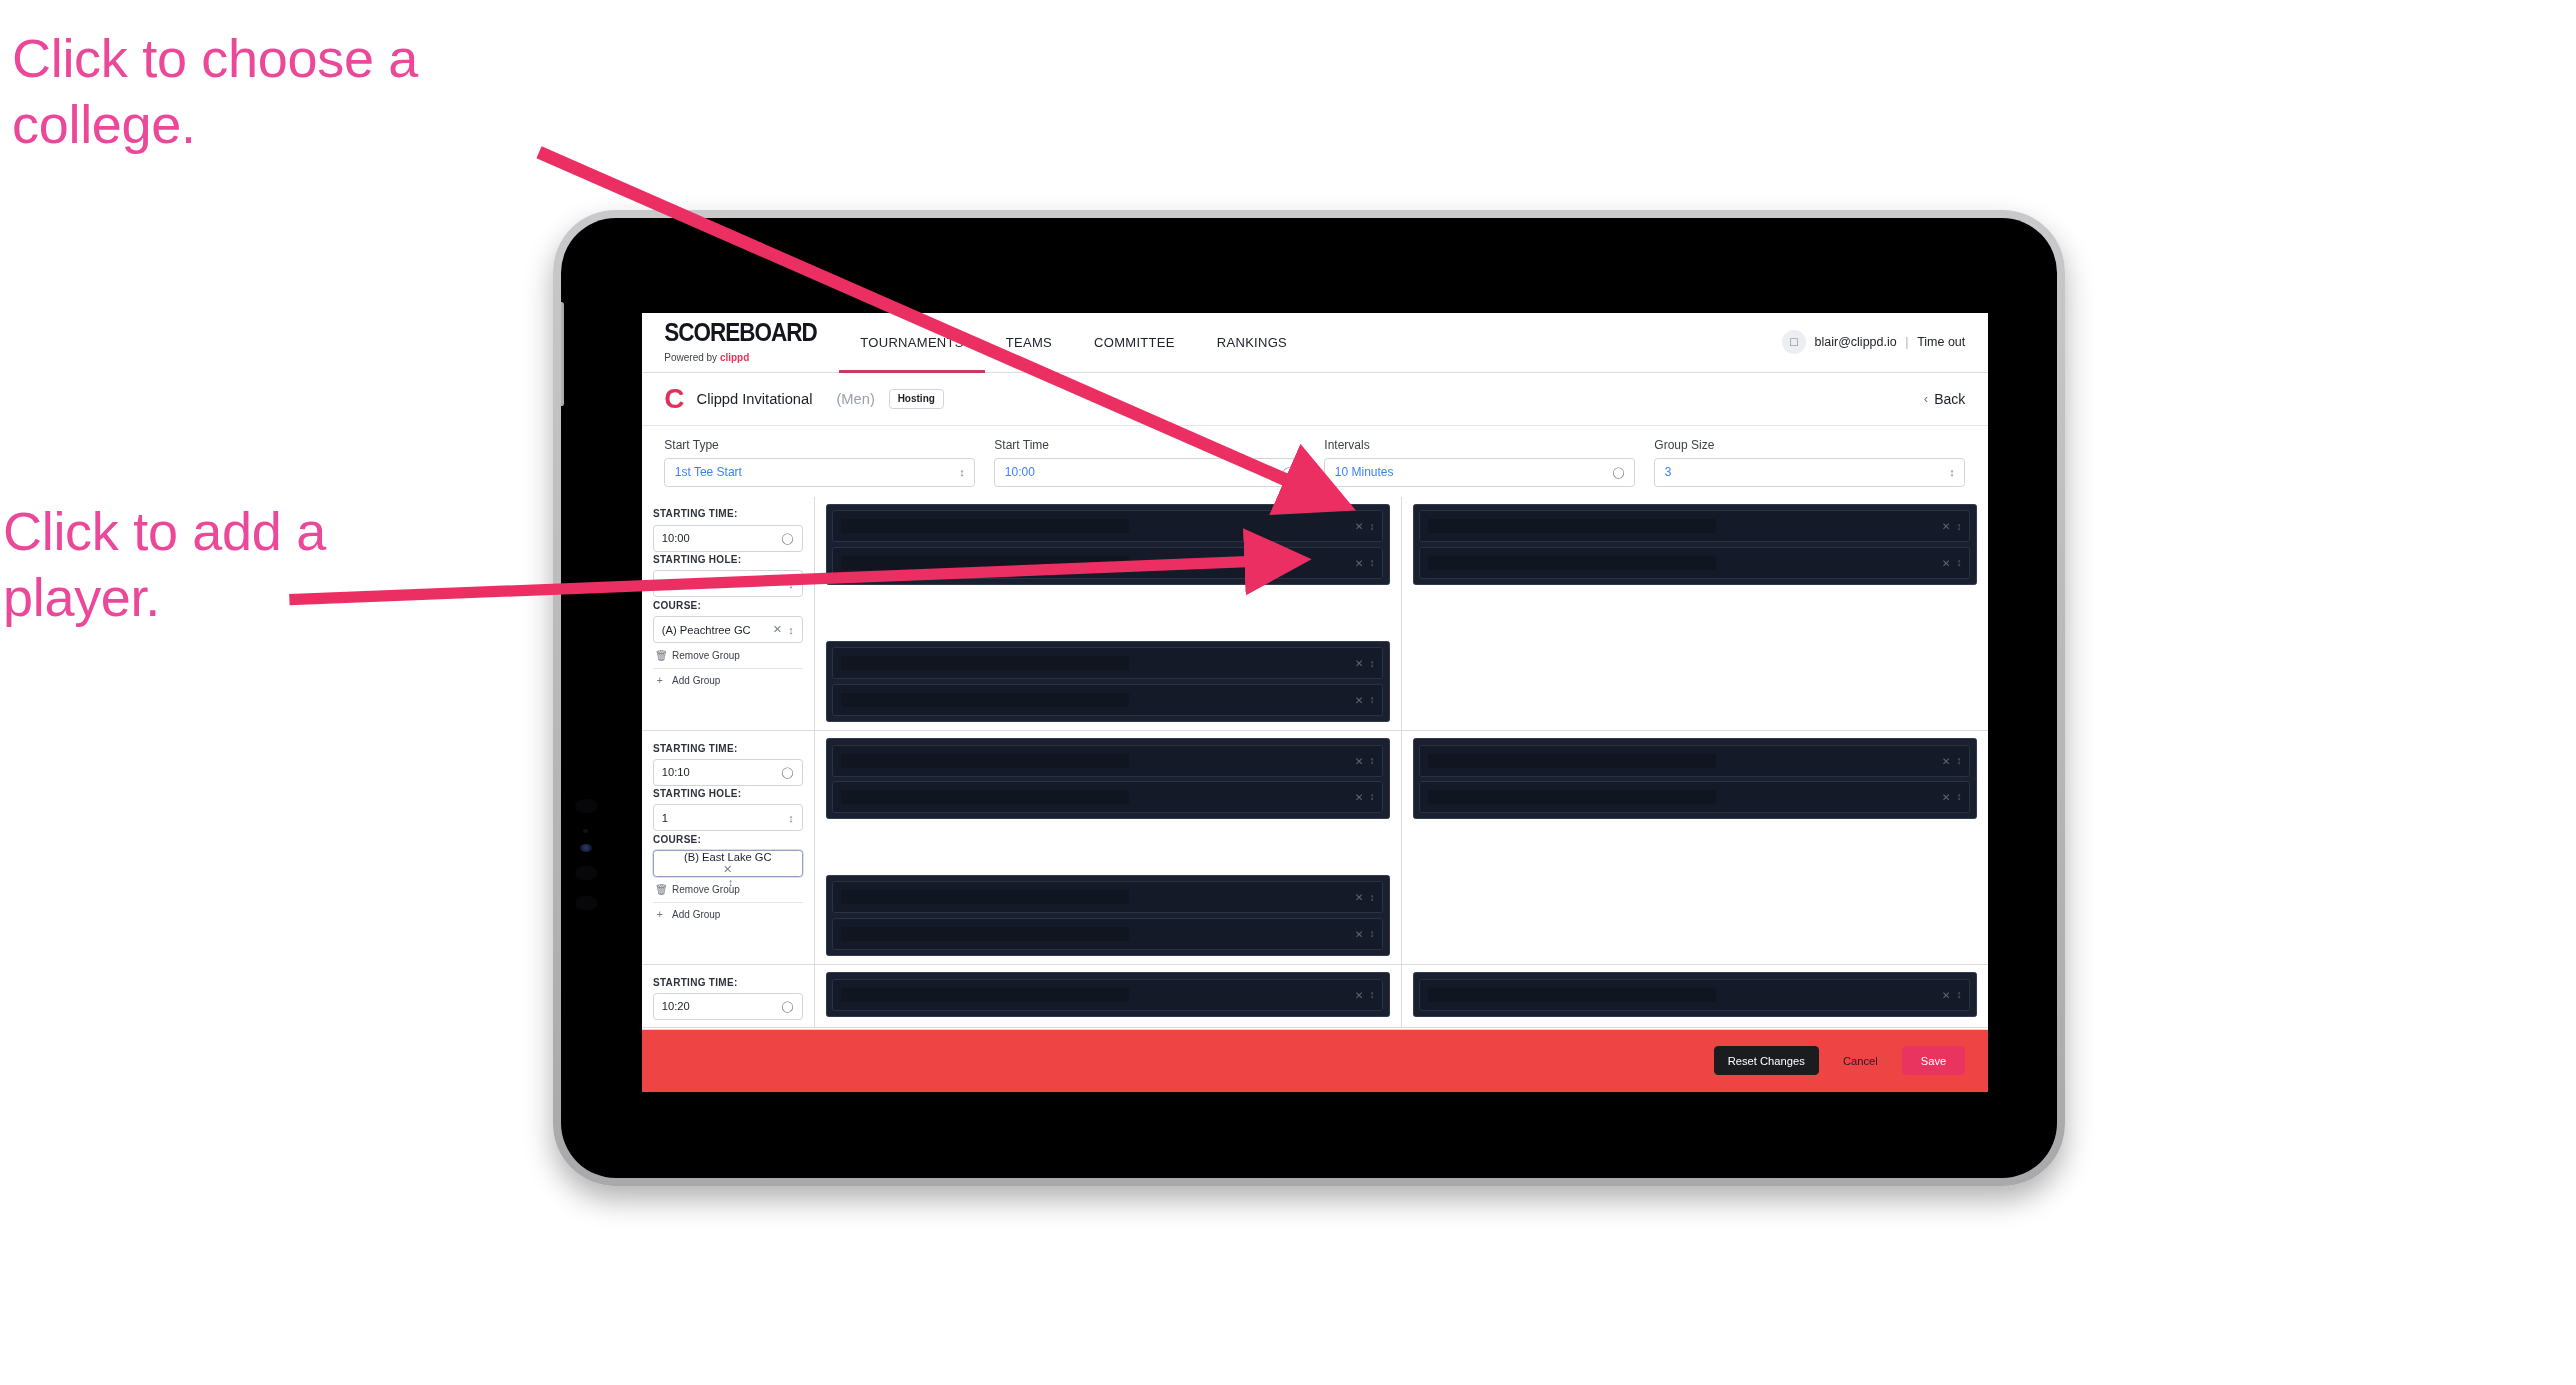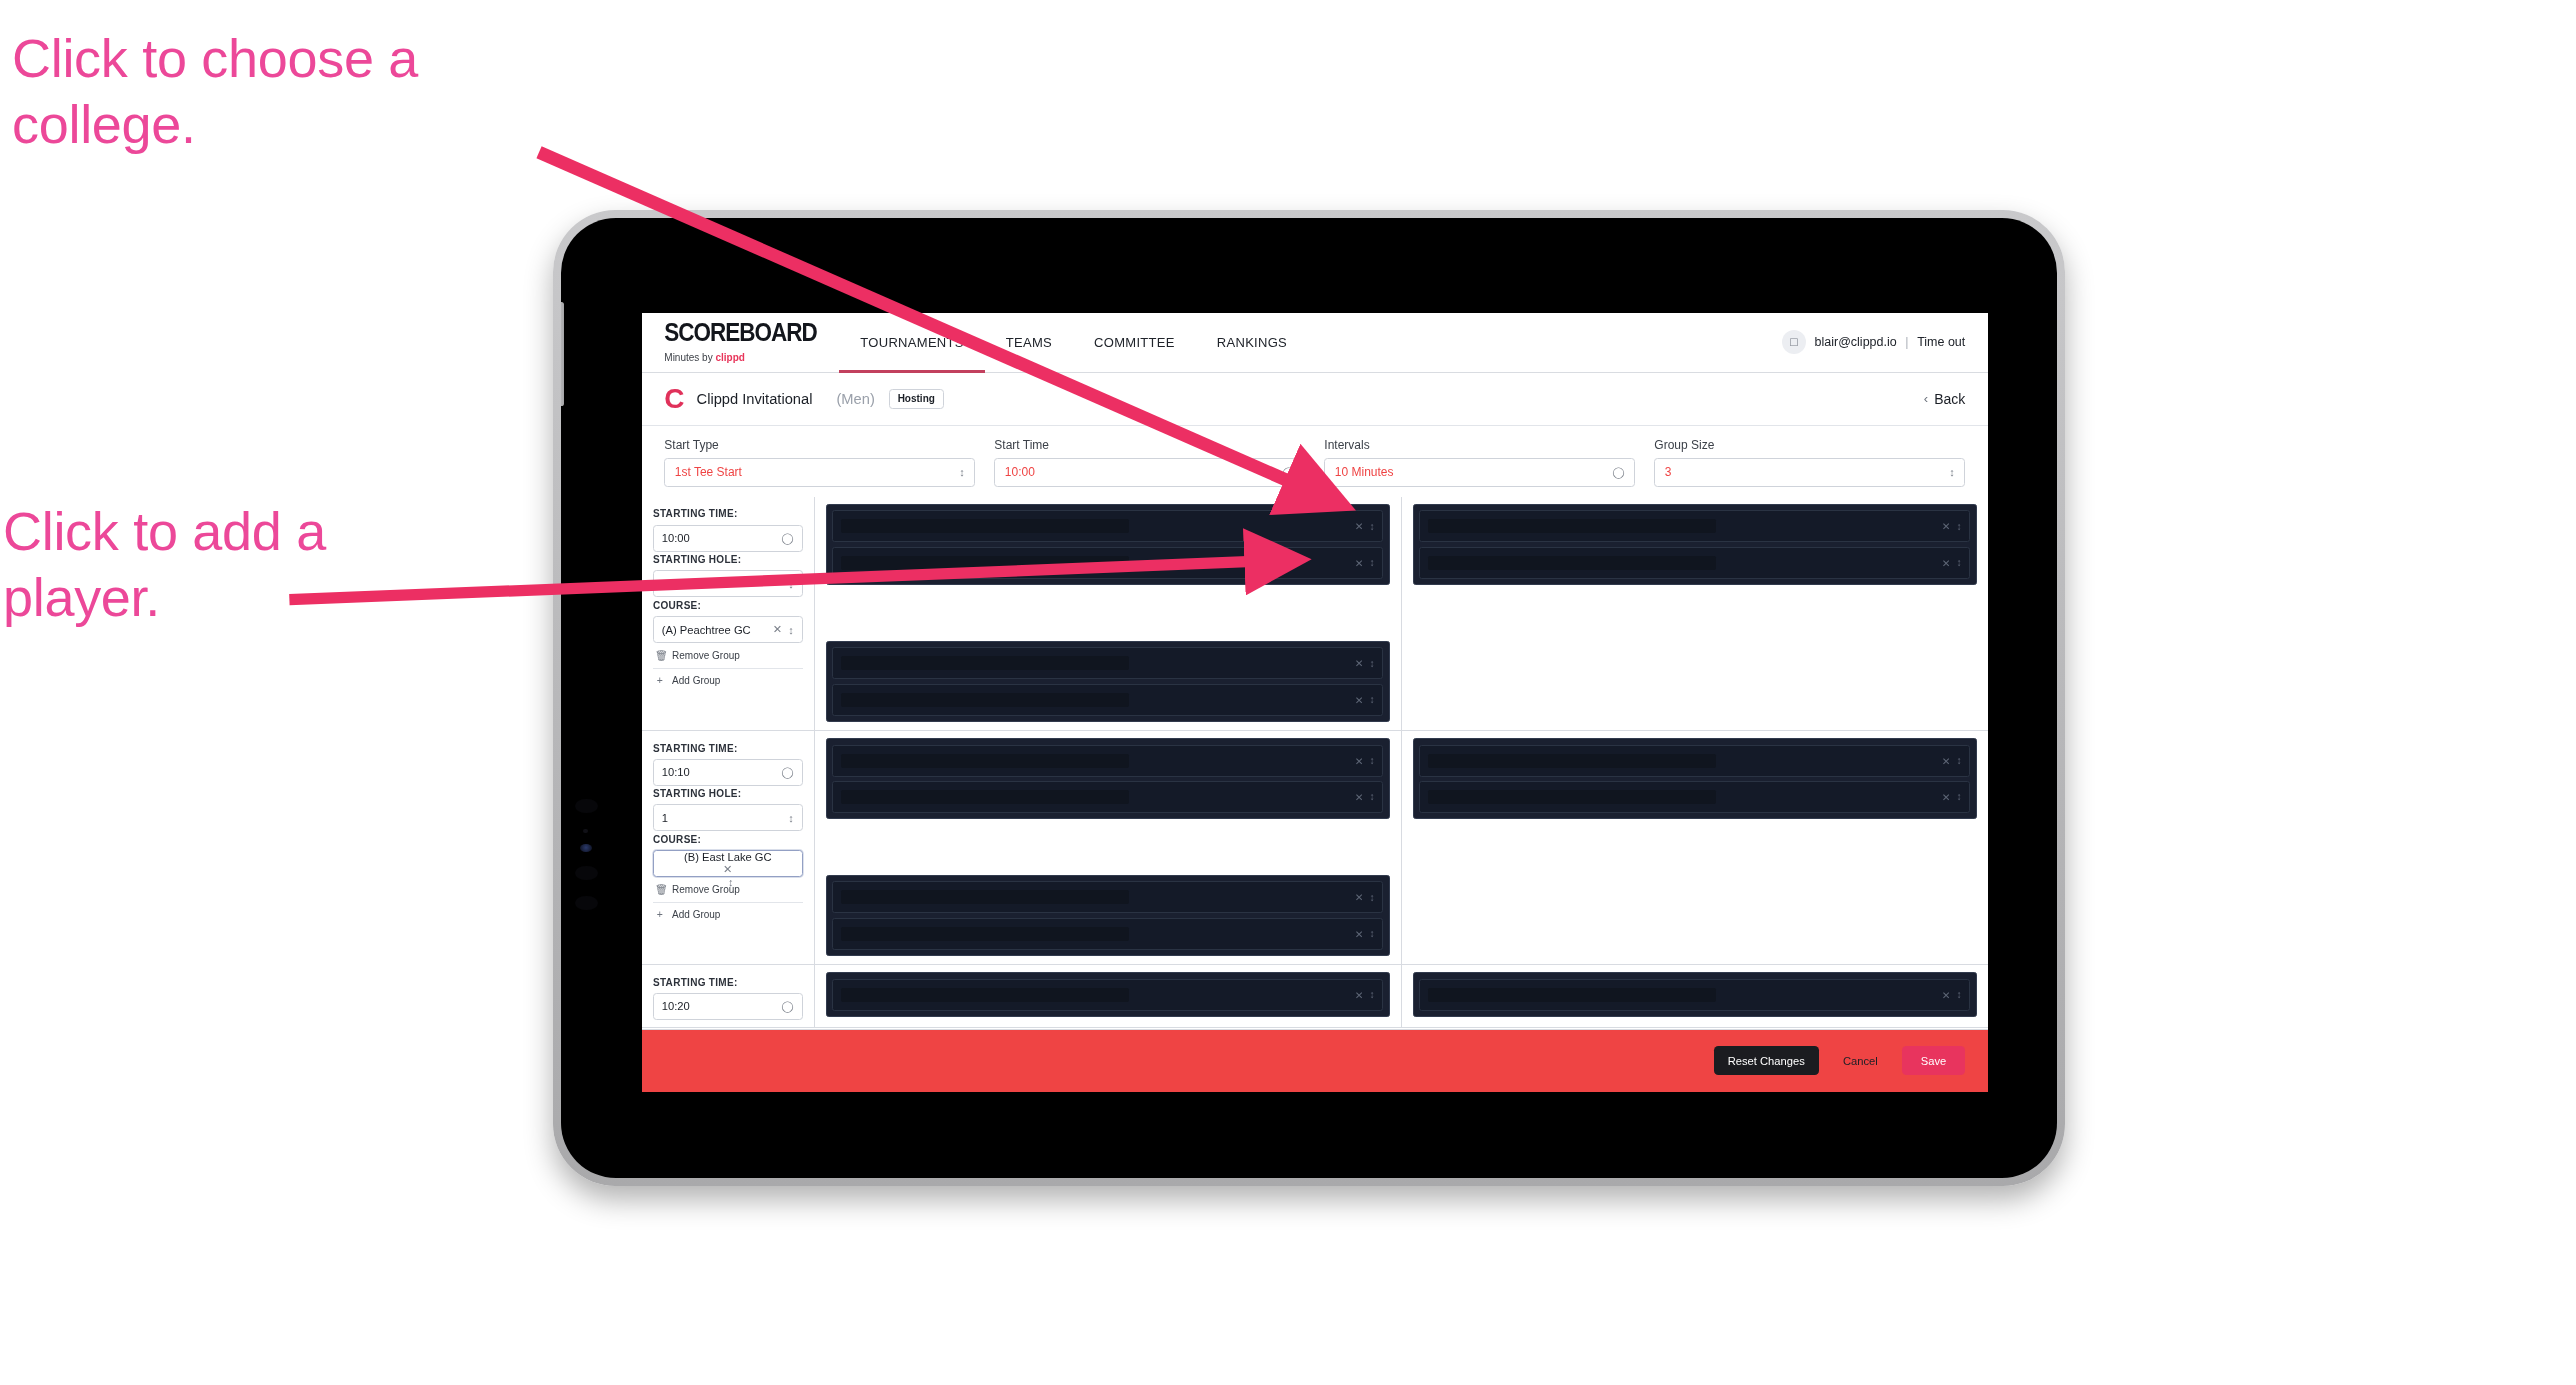--- a/index.html
+++ b/index.html
@@ -152,21 +152,21 @@
   
   .filters{
     display:flex;padding:12px 22.5px 10.4px 22.5px;gap:19px;flex:0 0 auto;
   }
   .fgroup{flex:1;min-width:0;}
   .flabel{font-size:12px;color:#3c4149;margin-bottom:6px;}
   .fctl{
     height:29px;border:0.9px solid #cfd3da;border-radius:3.5px;background:#fff;
     display:flex;align-items:center;padding:0 9.5px;box-sizing:border-box;
   }
-  .fval{font-size:12px;color:#ef4444;}
+  .fval{font-size:12px;color:#3b82f6;}
   .fspacer{flex:1;}
   .icon-stepper,.icon-clock{color:#7b808a;font-size:11.2px;}
 
   
   .thead{
     display:flex;background:#4b5264;flex:0 0 auto;
   }
   .th{
     color:#ffffff;font-size:11.7px;text-align:center;padding:7px 0;
     border-right:0.9px solid #5d657a;box-sizing:border-box;
@@ -238,21 +238,21 @@
     <div class="lens" id="lens-dot"></div>
     <div class="lens" id="lens-cam"></div>
     <div class="lens" id="lens-b"></div>
     <div class="lens" id="lens-c"></div>
 
     <div class="app">
 
       <div class="topnav">
         <div class="brand">
           <div class="brand-word">SCOREBOARD</div>
-          <div class="brand-sub"><span>Minutes by </span><b>clippd</b></div>
+          <div class="brand-sub"><span>Powered by </span><b>clippd</b></div>
         </div>
 
         <div class="navitems">
           <div class="navitem active">
             <span>TOURNAMENTS</span>
           </div>
           <div class="navitem">
             <span>TEAMS</span>
           </div>
           <div class="navitem">

